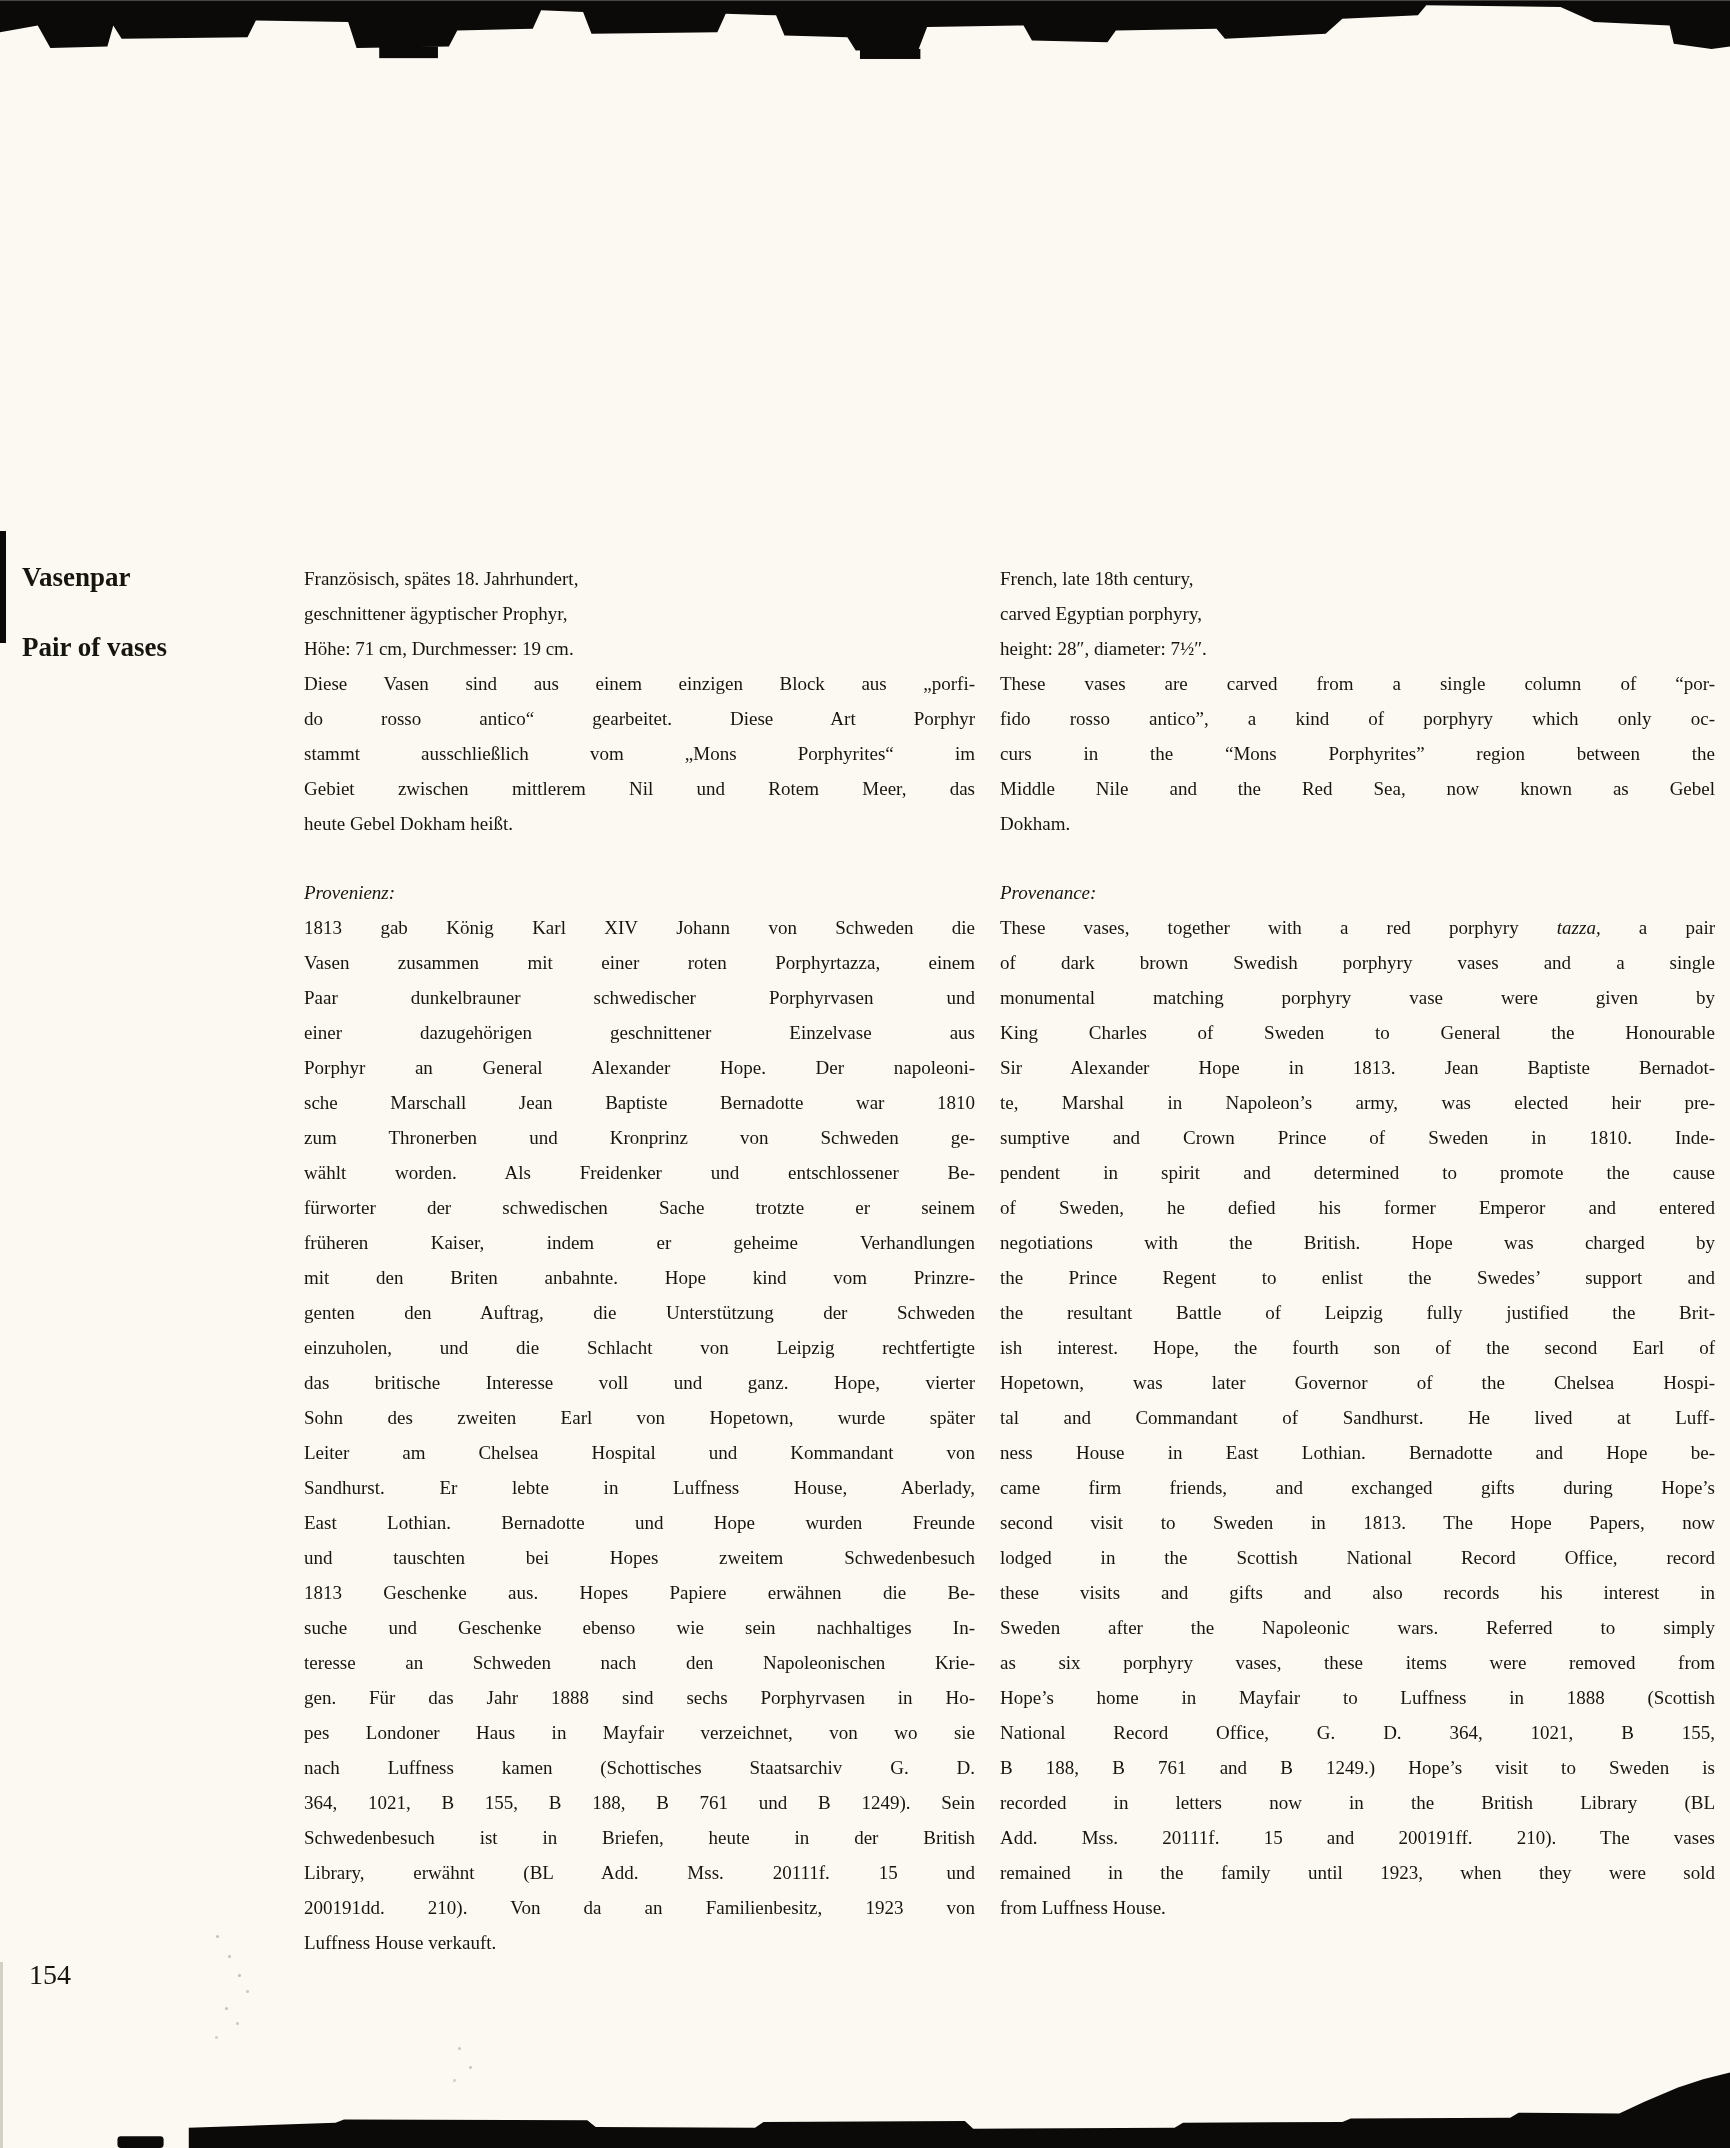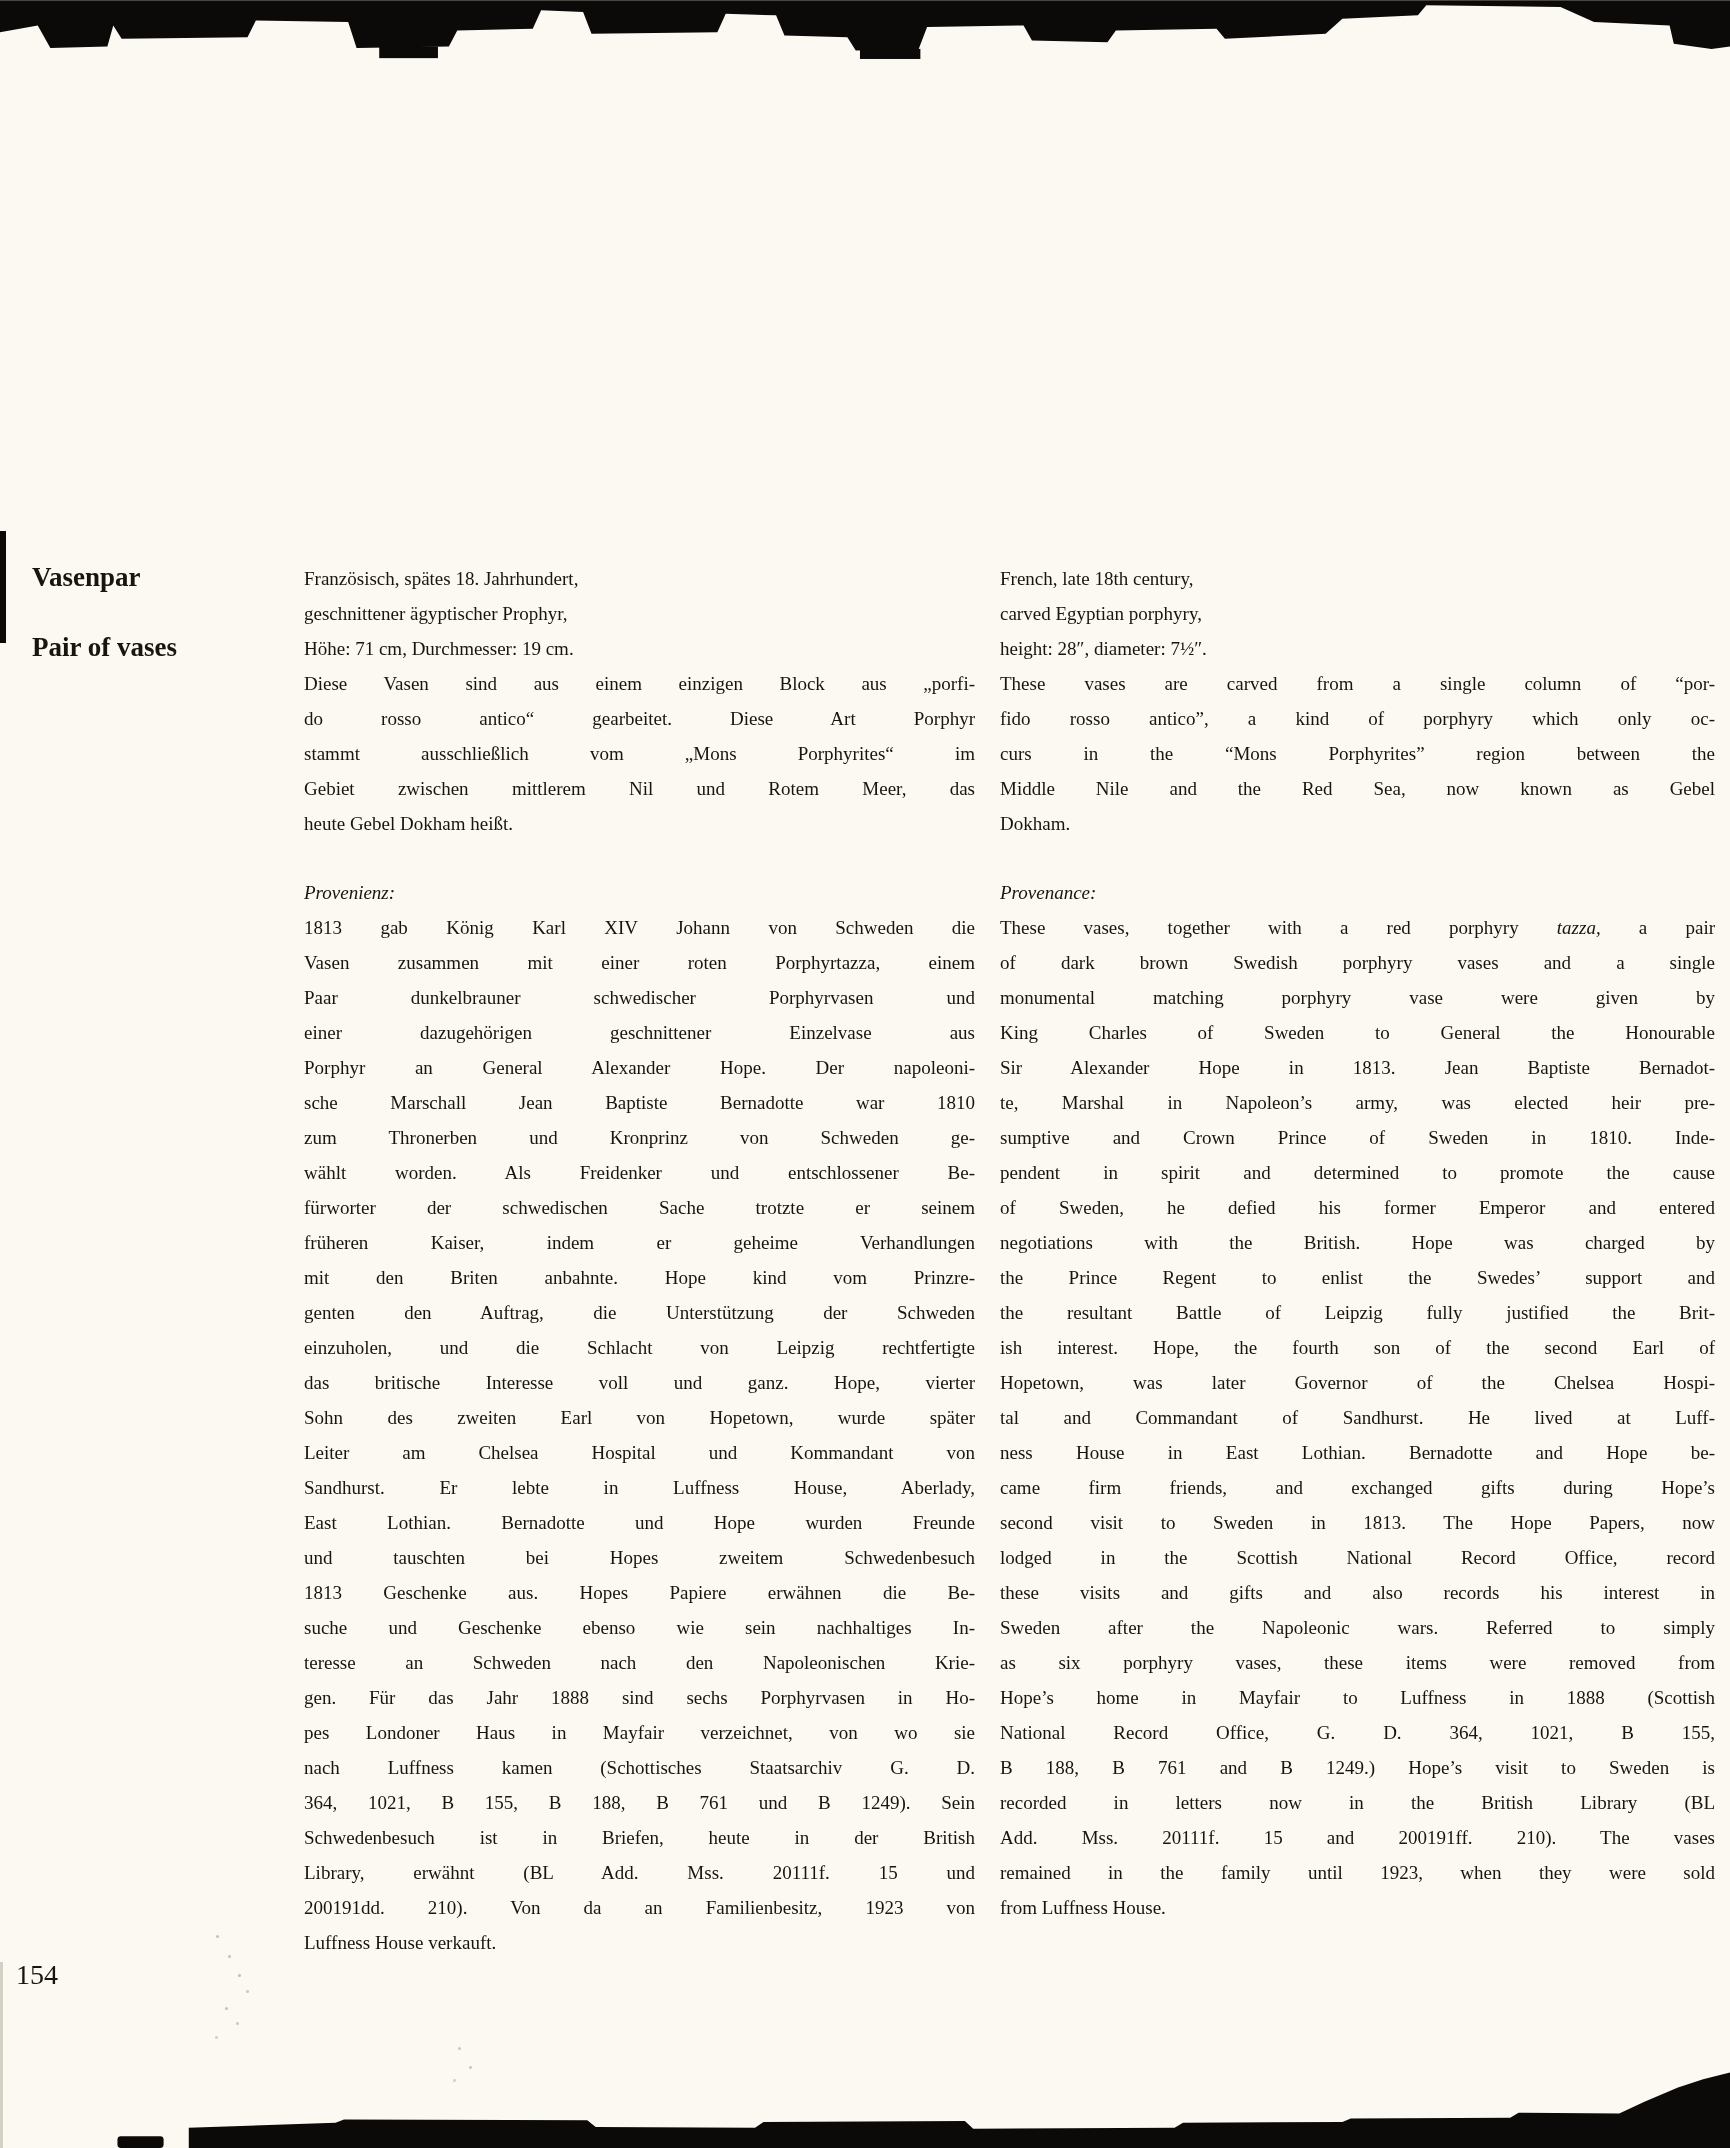--- a/index.html
+++ b/index.html
@@ -31,31 +31,31 @@
     text-align-last: justify;
   }
   .prov-heading {
     font-style: italic;
     height: 35px;
     line-height: 35px;
     margin-top: 34px;
   }
   .margin-label {
     position: absolute;
-    left: 32px;
+    left: 22px;
     font-size: 27px;
     font-weight: bold;
     line-height: 35px;
     white-space: nowrap;
   }
   #label-de { top: 560px; }
   #label-en { top: 630px; }
   #page-number {
     position: absolute;
-    left: 16px;
+    left: 29px;
     top: 1957px;
     font-size: 28px;
     line-height: 35px;
   }
   .artifact { position: absolute; pointer-events: none; }
   #scan-top { top: 0; left: 0; }
   #scan-bottom { bottom: 0; left: 0; }
   .sliver-top {
     position: absolute; left: 0; top: 531px;
     width: 5.9px; height: 112px;

